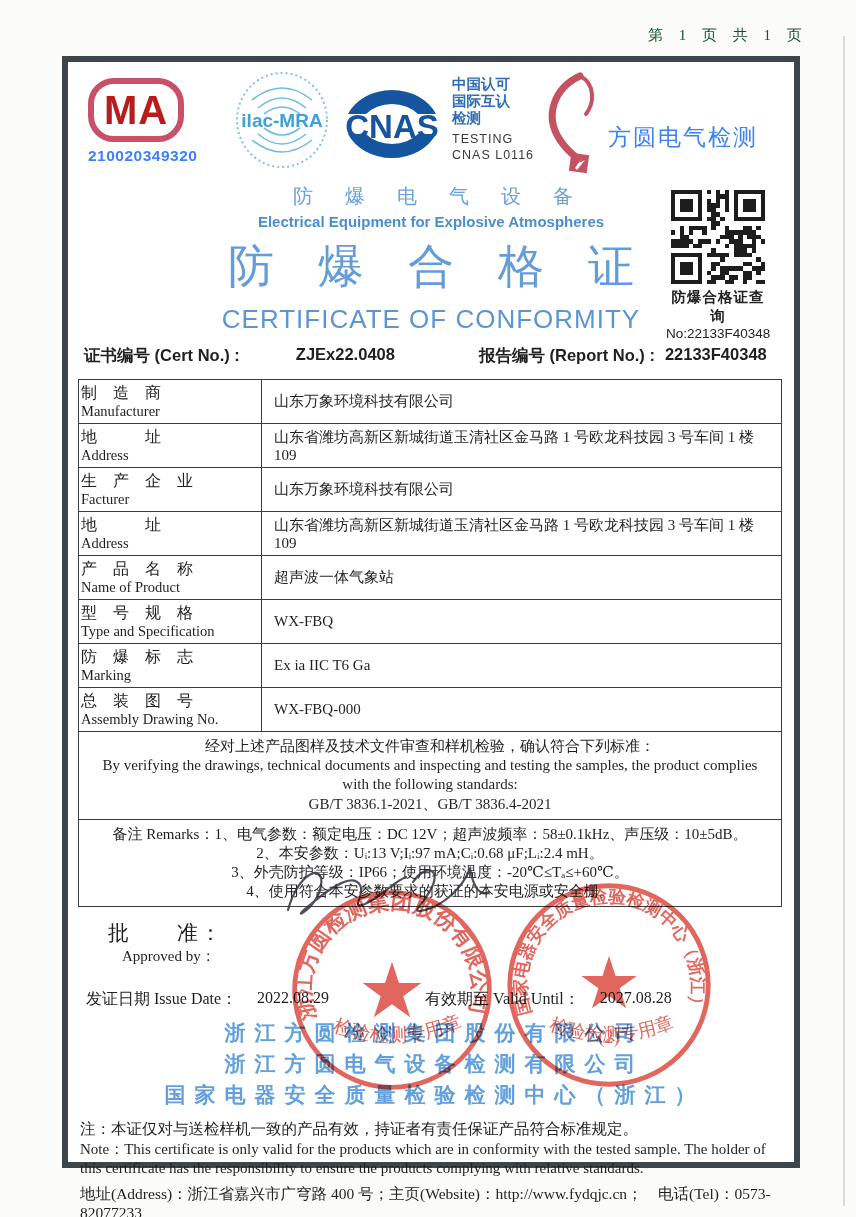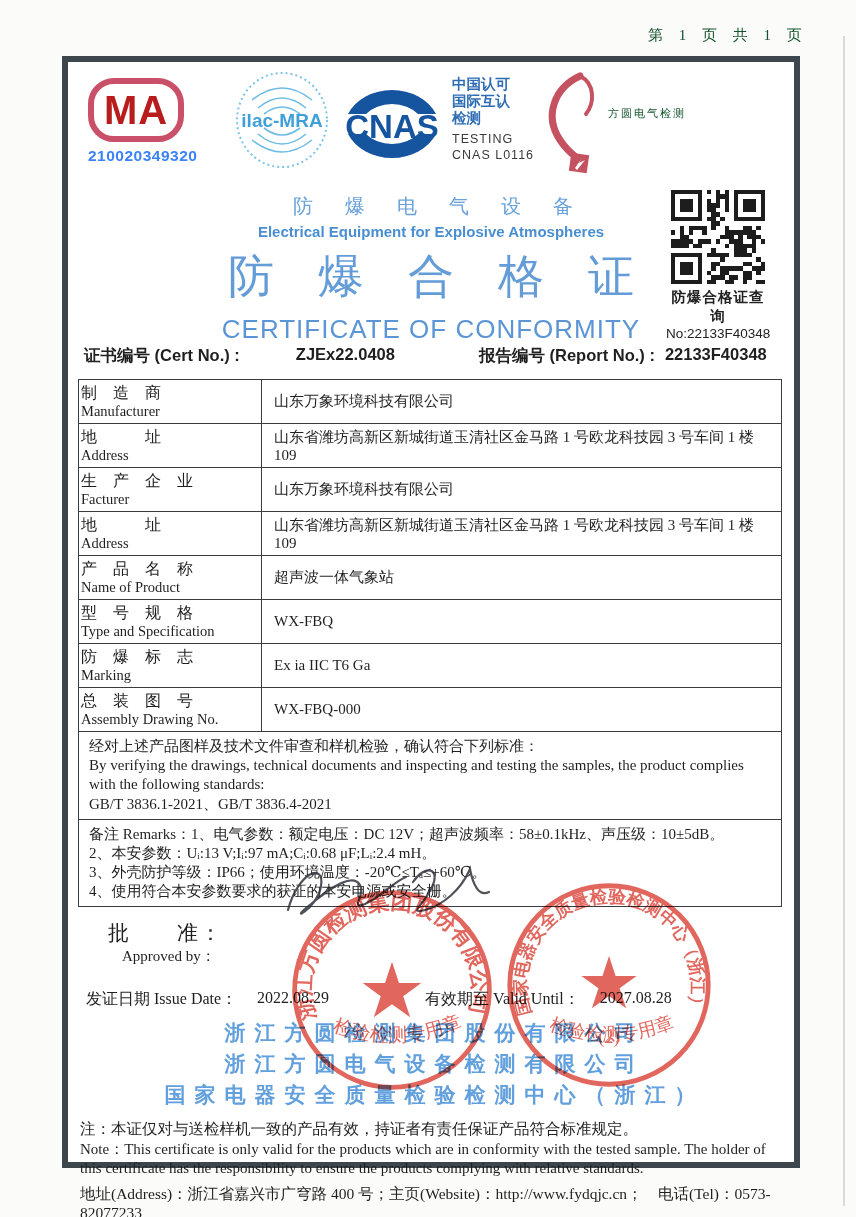--- a/index.html
+++ b/index.html
@@ -17,25 +17,25 @@
   .cma{position:absolute;left:20px;top:16px;width:100px;text-align:center;}
   .cma .mark{width:96px;height:64px;border:6px solid #c95068;border-radius:26px;box-sizing:border-box;
     display:flex;align-items:center;justify-content:center;}
   .cma .ma{font-family:"Liberation Sans",sans-serif;font-weight:bold;font-size:40px;color:#b91c1c;letter-spacing:1px;line-height:1;}
   .cma .num{margin-top:5px;font-family:"Liberation Sans",sans-serif;font-weight:bold;font-size:15.5px;color:#3b82f6;letter-spacing:.5px;}
   .ilac{position:absolute;left:166px;top:8px;}
   .cnas{position:absolute;left:270px;top:14px;}
   .cnas-cap{position:absolute;left:384px;top:14px;font-size:14.5px;line-height:17px;color:#2e6db4;font-weight:bold;}
   .cnas-test{margin-top:4px;color:#3a3a3a;font-family:"Liberation Sans",sans-serif;font-size:12.5px;font-weight:normal;line-height:16px;letter-spacing:1px;}
   .fy{position:absolute;left:468px;top:8px;}
-  .fy-label{position:absolute;left:540px;top:44px;font-size:11px;color:#14532d;letter-spacing:2px;}
+  .fy-label{position:absolute;left:540px;top:60px;font-size:23px;color:#3b82f6;letter-spacing:2px;}
 
   
   .titles{position:absolute;top:121px;left:0;right:0;text-align:center;}
-  .t-zh-small{font-size:20px;color:#69a1da;letter-spacing:32px;padding-left:36px;margin-top:10px;}
+  .t-zh-small{font-size:20px;color:#69a1da;letter-spacing:32px;padding-left:36px;}
   .t-en-small{font-size:15px;font-weight:bold;color:#4a8ed2;font-family:"Liberation Sans",sans-serif;margin-top:3px;}
   .t-zh-big{font-size:46px;color:#649cd8;letter-spacing:44px;padding-left:44px;margin-top:6px;}
   .t-en-big{font-size:26px;color:#5b95d5;margin-top:6px;letter-spacing:1px;font-family:"Liberation Sans",sans-serif;}
 
   
   .qr{position:absolute;left:598px;top:128px;width:104px;text-align:center;}
   .qr svg{display:block;margin:0 auto;}
   .qr-cap{margin-top:4px;font-size:14.5px;font-weight:bold;color:#222;letter-spacing:1px;}
   .qr-no{font-size:13.5px;color:#222;font-family:"Liberation Sans",sans-serif;}
 
@@ -44,21 +44,21 @@
   .cert-row{display:flex;font-family:"Liberation Sans",sans-serif;font-weight:bold;font-size:16.5px;margin-left:6px;gap:46px;}
   .cert-row .val{margin-left:10px;}
   .cert-row .right{margin-left:38px;display:flex;}
 
   table.spec{border-collapse:collapse;width:100%;margin-top:12px;}
   table.spec td{border:1.5px solid #3c3c3c;font-size:15px;}
   td.lab{width:178px;text-align:left;padding:3px 2px;line-height:18px;}
   td.lab .zh{font-size:16px;}
   td.lab .en{font-size:14.5px;}
   td.val{padding:3px 12px;height:37px;}
-  td.wide{padding:5px 10px;line-height:19px;}
+  td.wide{padding:5px 10px;line-height:19px;text-align:center;}
   .gbline{margin-top:1px;}
 
   .approval{margin-top:12px;margin-left:30px;height:42px;}
   .approval .zh{font-size:21px;letter-spacing:2px;}
   .approval .en{font-size:15px;margin-left:14px;}
 
   .dates{display:flex;margin-top:28px;margin-left:8px;font-size:16px;}
   .dates .v{margin-left:20px;}
   .dates .right{margin-left:96px;display:flex;}
 

